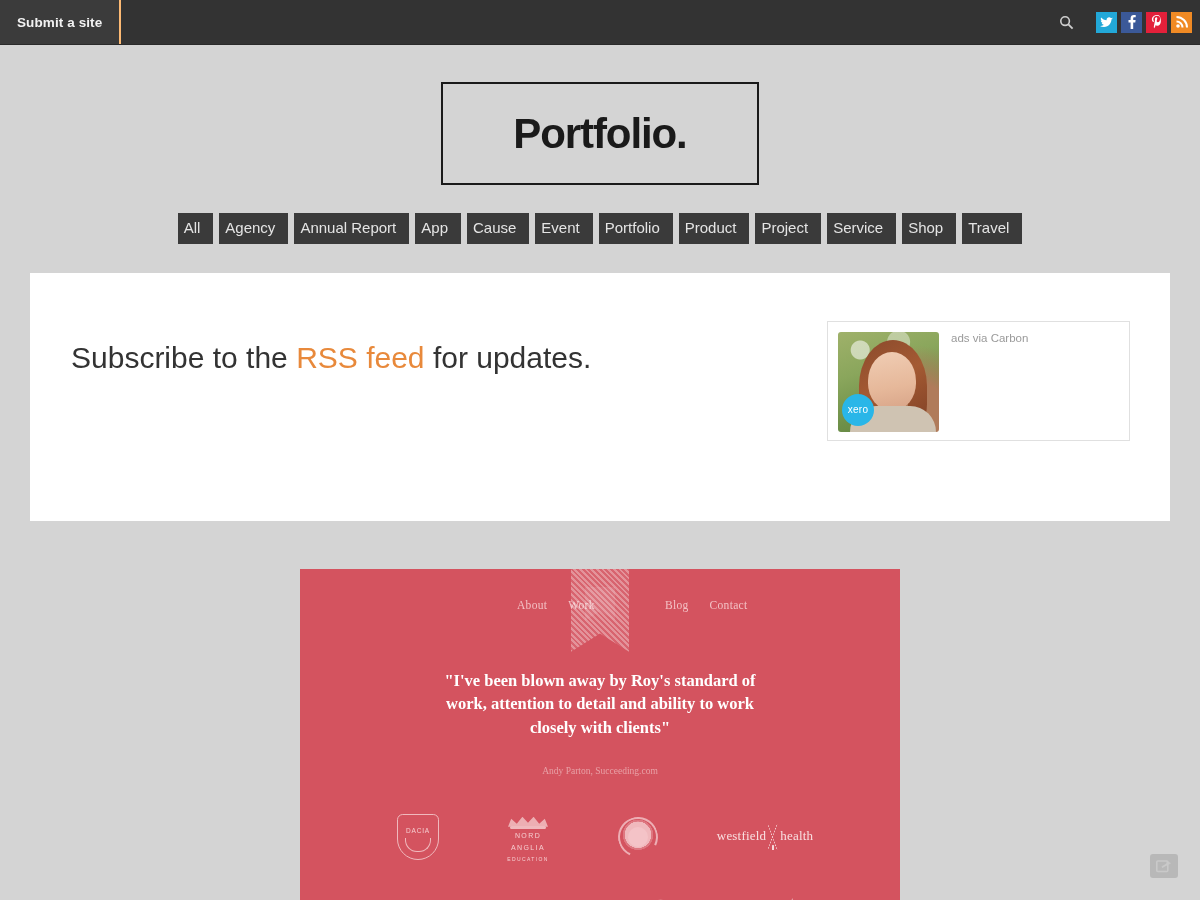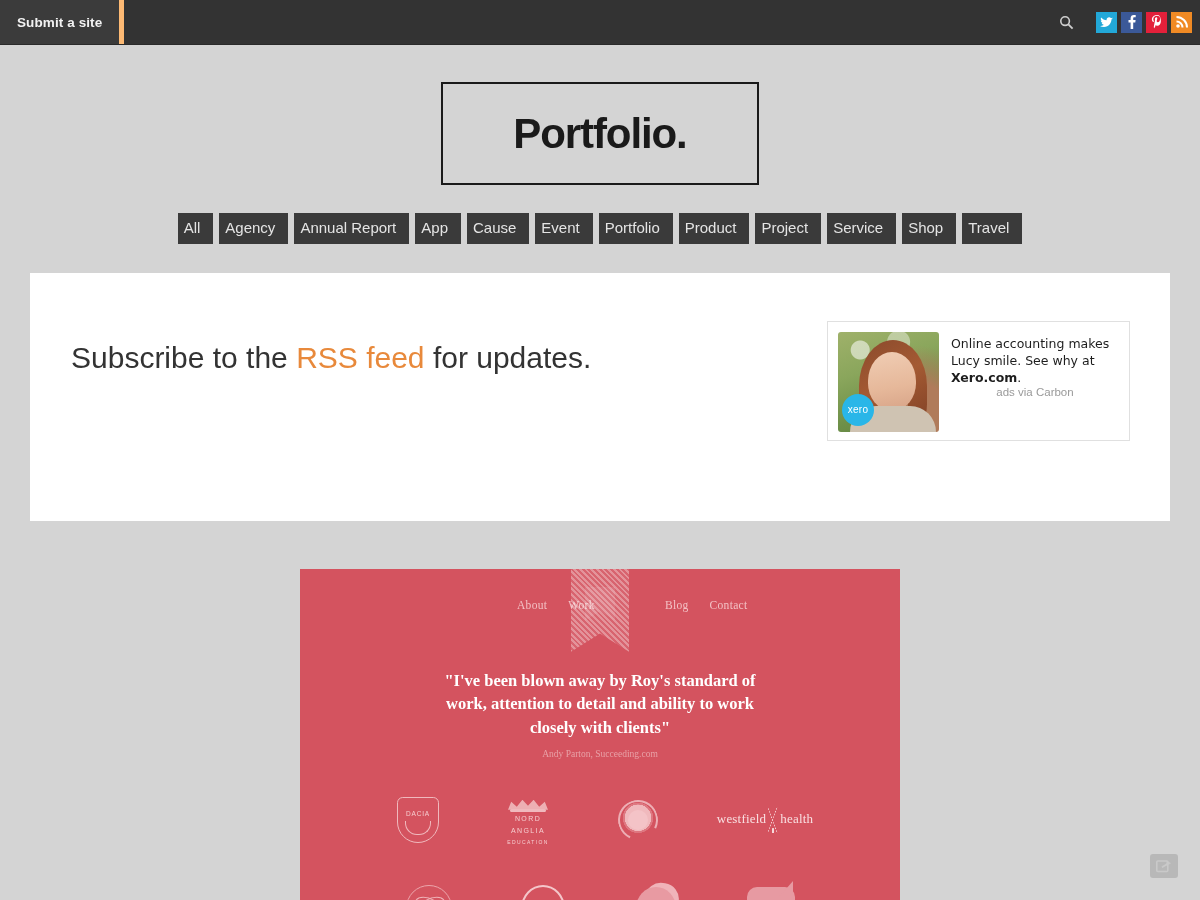--- a/index.html
+++ b/index.html
@@ -19,21 +19,21 @@
     align-items: stretch;
     border-bottom: 1px solid #2a2a2a;
   }
   .submit-site {
     display: flex; align-items: center;
     padding: 15px 17px;
     color: #f2f2f2;
     font-size: 13.5px;
     font-weight: bold;
     background: #3b3b3b;
-    border-right: 5px solid #fdba74;
+    border-right: 2px solid #fdba74;
     letter-spacing: .1px;
     cursor: pointer;
   }
   .topbar-spacer { flex: 1; }
   .social {
     display: flex; align-items: center;
     gap: 0;
     padding-right: 8px;
   }
   .search-btn {
@@ -236,21 +236,21 @@
     margin: 28px auto 0 auto;
     width: 340px;
     text-align: center;
     color: #ffffff;
     font-family: "Liberation Serif", serif;
     font-weight: bold;
     font-size: 16.5px;
     line-height: 1.42;
   }
   .quote-author {
-    margin-top: 10px;
+    margin-top: 27px;
     text-align: center;
     color: #e8a0a6;
     font-family: "Liberation Serif", serif;
     font-size: 9.5px;
   }
   .logos-row {
     display: flex; justify-content: center; align-items: center;
     gap: 48px;
     margin-top: 33px;
   }
@@ -487,23 +487,20 @@
   </div>
 
   <div class="ad">
     <div class="ad-img">
       <div class="ad-hair"></div>
       <div class="ad-face"></div>
       <div class="ad-body"></div>
       <div class="xero-badge">xero</div>
     </div>
     <div>
-      <div class="ad-copy">
-        <span>Online accounting makes Lucy smile. See why at </span><b>Xero.com</b><span>.</span>
-      </div>
       <div class="ad-via">ads via Carbon</div>
     </div>
   </div>
 </div>
 
 <div class="thumb-wrap">
   <div class="thumb">
 
     <div class="thumb-nav">
       <div class="thumb-nav-left">

